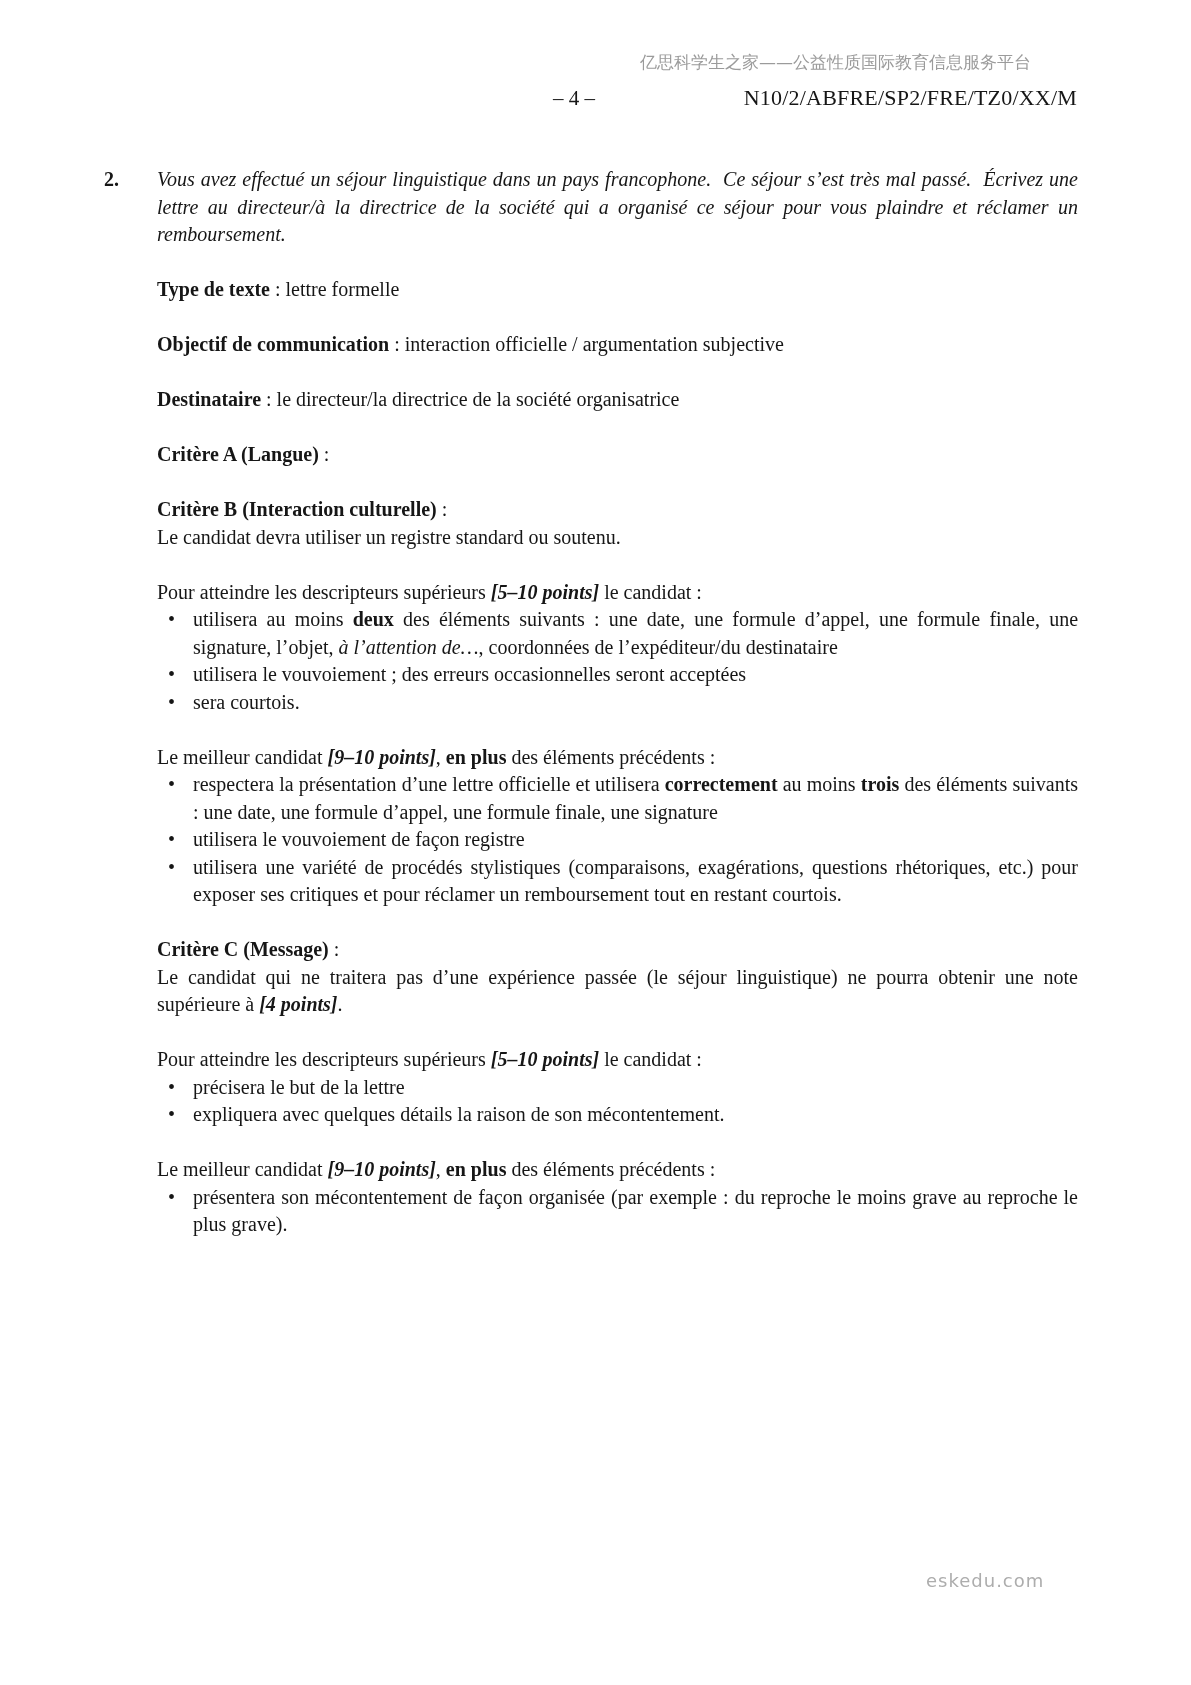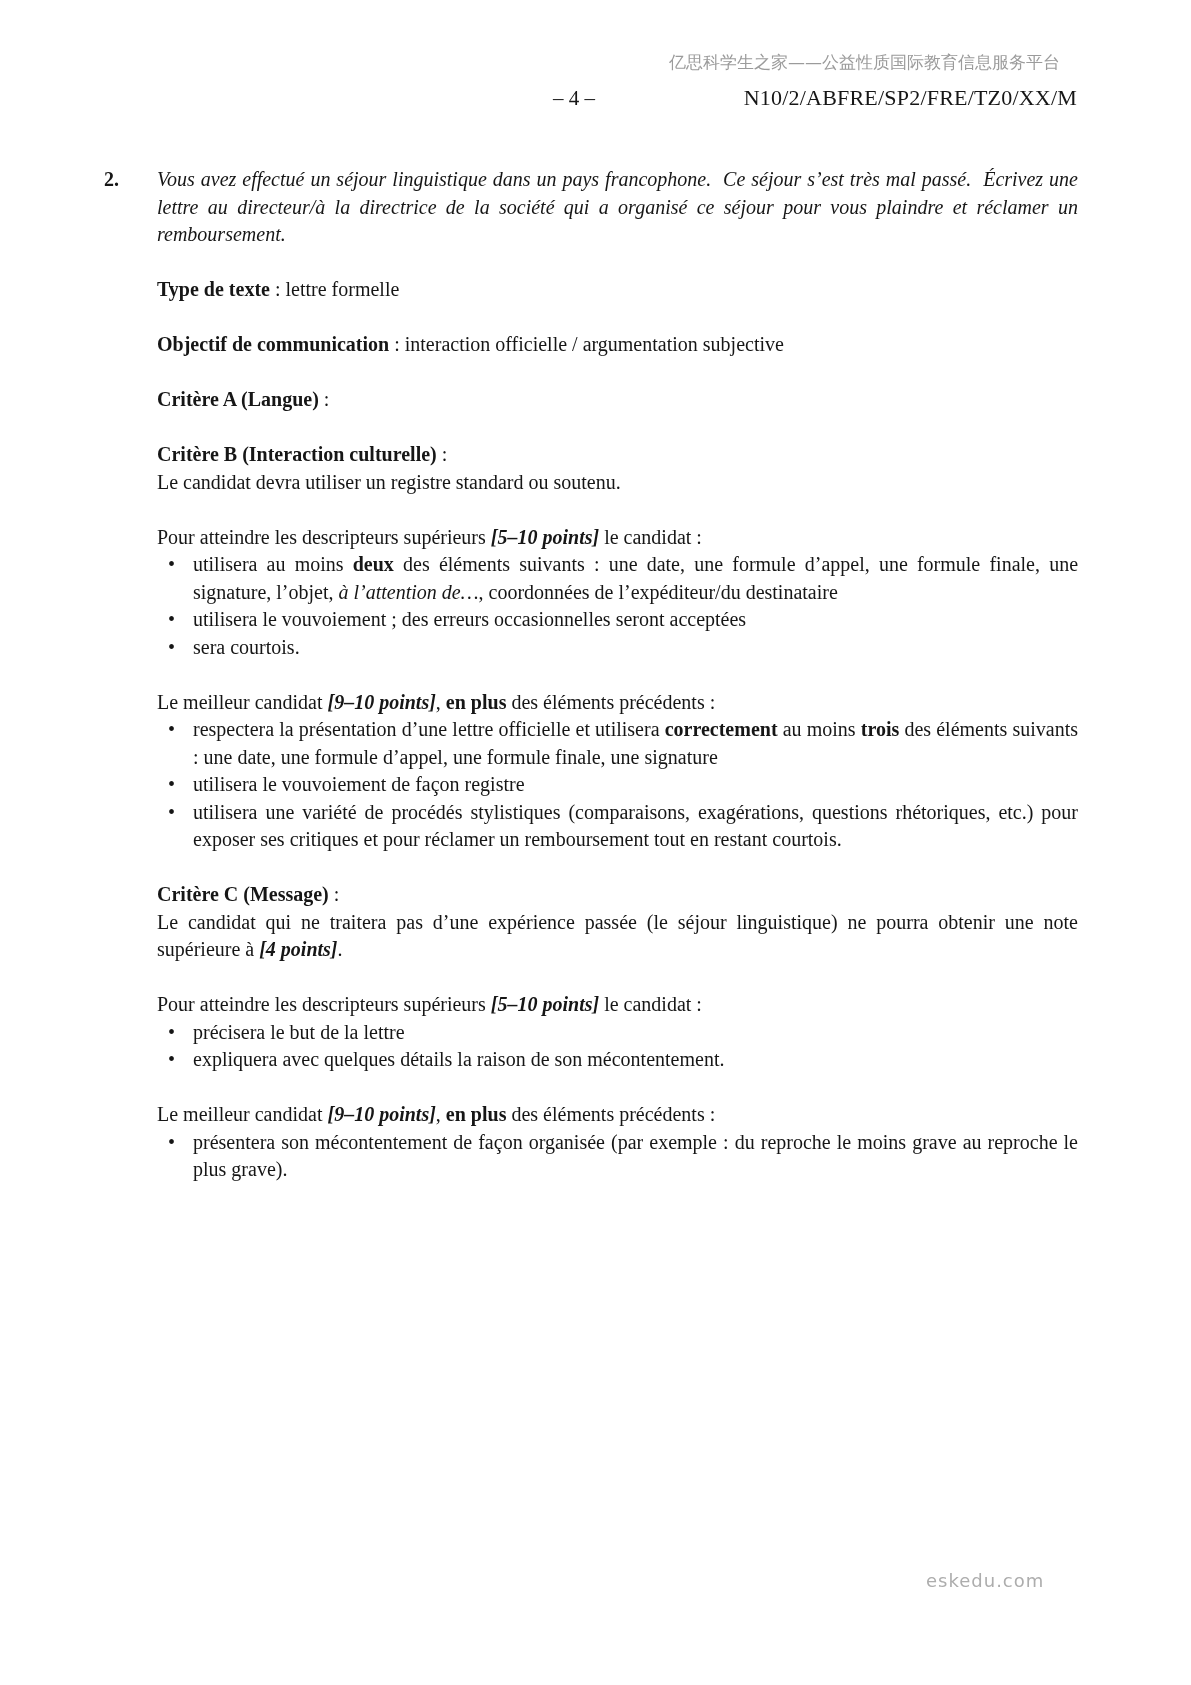--- a/index.html
+++ b/index.html
@@ -7,21 +7,21 @@
   body { width: 1191px; height: 1685px; position: relative; }
   .page {
     position: absolute; inset: 0;
     width: 1191px; height: 1685px;
     background: #ffffff;
     font-family: "Liberation Serif", serif;
     color: #161616;
     overflow: hidden;
   }
   .banner {
-    position: absolute; top: 51px; left: 669px;
+    position: absolute; top: 51px; left: 640px;
     font-family: "DejaVu Sans", sans-serif;
     font-size: 17px; color: #9b9b9b; white-space: nowrap;
   }
   .pageno {
     position: absolute; top: 86px; left: 553px;
     font-size: 21px; white-space: nowrap;
   }
   .papercode {
     position: absolute; top: 85px; right: 114px;
     font-size: 22px; white-space: nowrap; letter-spacing: 0.2px;
@@ -57,20 +57,21 @@
   <div class="banner">亿思科学生之家——公益性质国际教育信息服务平台</div>
   <div class="pageno">– 4 –</div>
   <div class="papercode">N10/2/ABFRE/SP2/FRE/TZ0/XX/M</div>
   <div class="content">
       <div class="question block">
         <div class="qnum">2.</div>
         <div class="qtext"><span class="ri">Vous avez effectué un séjour linguistique dans un pays francophone.&nbsp; Ce séjour s’est très mal passé.&nbsp; Écrivez une lettre au directeur/à la directrice de la société qui a organisé ce séjour pour vous plaindre et réclamer un remboursement.</span></div>
       </div>
       <div class="para block gap"><span class="rb">Type de texte</span><span class="rn"> : lettre formelle</span></div>
       <div class="para block gap"><span class="rb">Objectif de communication</span><span class="rn"> : interaction officielle / argumentation subjective</span></div>
+      <div class="para block gap"><span class="rb">Destinataire</span><span class="rn"> : le directeur/la directrice de la société organisatrice</span></div>
       <div class="para block gap"><span class="rb">Critère A (Langue)</span><span class="rn"> :</span></div>
       <div class="para block gap"><span class="rb">Critère B (Interaction culturelle)</span><span class="rn"> :</span></div>
       <div class="para block"><span class="rn">Le candidat devra utiliser un registre standard ou soutenu.</span></div>
       <div class="para block gap"><span class="rn">Pour atteindre les descripteurs supérieurs </span><span class="rbi">[5–10 points]</span><span class="rn"> le candidat :</span></div>
       <div class="bullet block">
         <div class="bmark">•</div>
         <div class="btext"><span class="rn">utilisera au moins </span><span class="rb">deux</span><span class="rn"> des éléments suivants : une date, une formule d’appel, une formule finale, une signature, l’objet, </span><span class="ri">à l’attention de…</span><span class="rn">, coordonnées de l’expéditeur/du destinataire</span></div>
       </div>
       <div class="bullet block">
         <div class="bmark">•</div>

